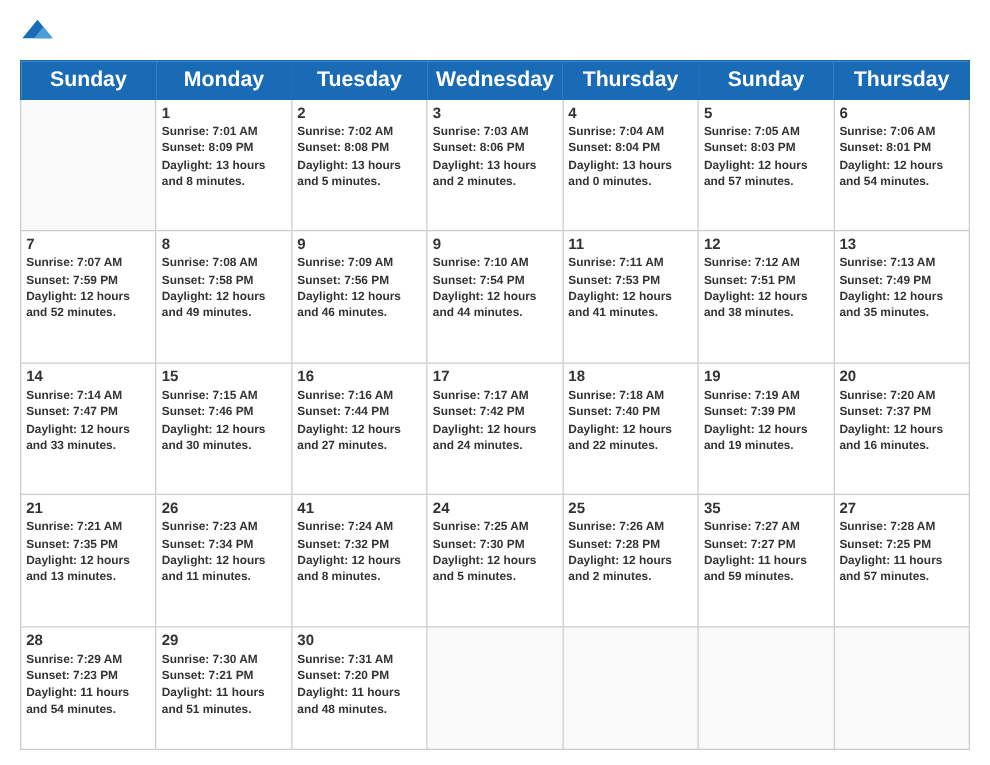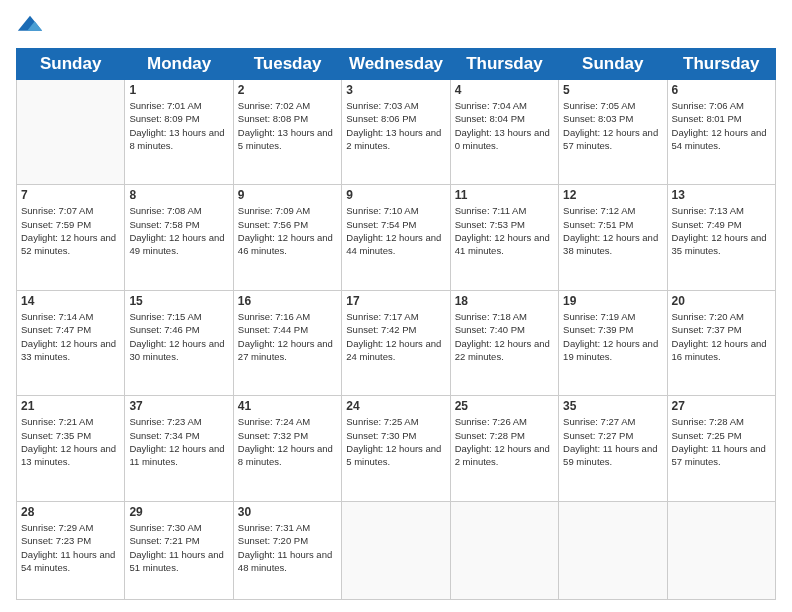--- a/index.html
+++ b/index.html
@@ -88,20 +88,21 @@
       font-size: 12px;
       font-weight: bold;
       color: #333;
       display: block;
       margin-bottom: 2px;
     }
     .day-info {
       font-size: 9.5px;
       line-height: 1.4;
       color: #333;
+      font-weight: bold;
     }
     .empty-cell {
       background: #f9f9f9;
     }
     .last-row td {
       height: 70px;
     }
   </style>
 </head>
 <body>
@@ -223,21 +224,21 @@
             <span class="day-number">20</span>
             <div class="day-info">Sunrise: 7:20 AM<br>Sunset: 7:37 PM<br>Daylight: 12 hours and 16 minutes.</div>
           </td>
         </tr>
         <tr>
           <td>
             <span class="day-number">21</span>
             <div class="day-info">Sunrise: 7:21 AM<br>Sunset: 7:35 PM<br>Daylight: 12 hours and 13 minutes.</div>
           </td>
           <td>
-            <span class="day-number">37</span>
+            <span class="day-number">26</span>
             <div class="day-info">Sunrise: 7:23 AM<br>Sunset: 7:34 PM<br>Daylight: 12 hours and 11 minutes.</div>
           </td>
           <td>
             <span class="day-number">41</span>
             <div class="day-info">Sunrise: 7:24 AM<br>Sunset: 7:32 PM<br>Daylight: 12 hours and 8 minutes.</div>
           </td>
           <td>
             <span class="day-number">24</span>
             <div class="day-info">Sunrise: 7:25 AM<br>Sunset: 7:30 PM<br>Daylight: 12 hours and 5 minutes.</div>
           </td>

